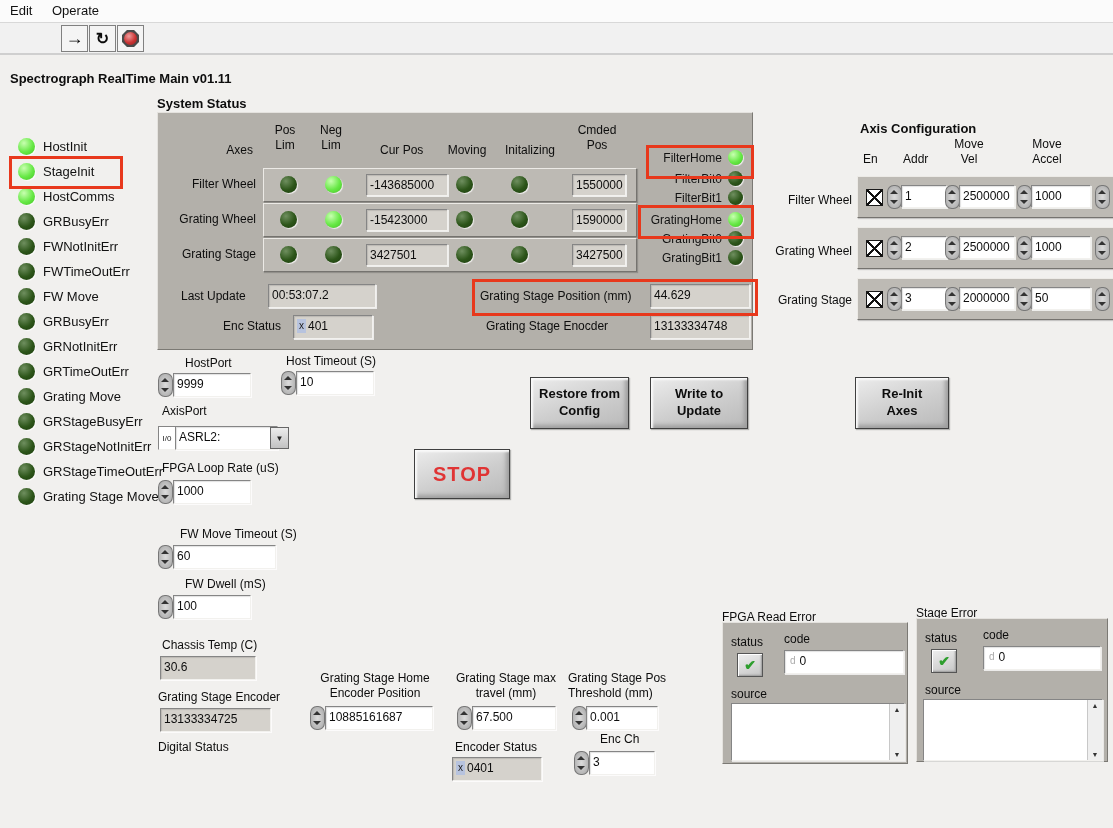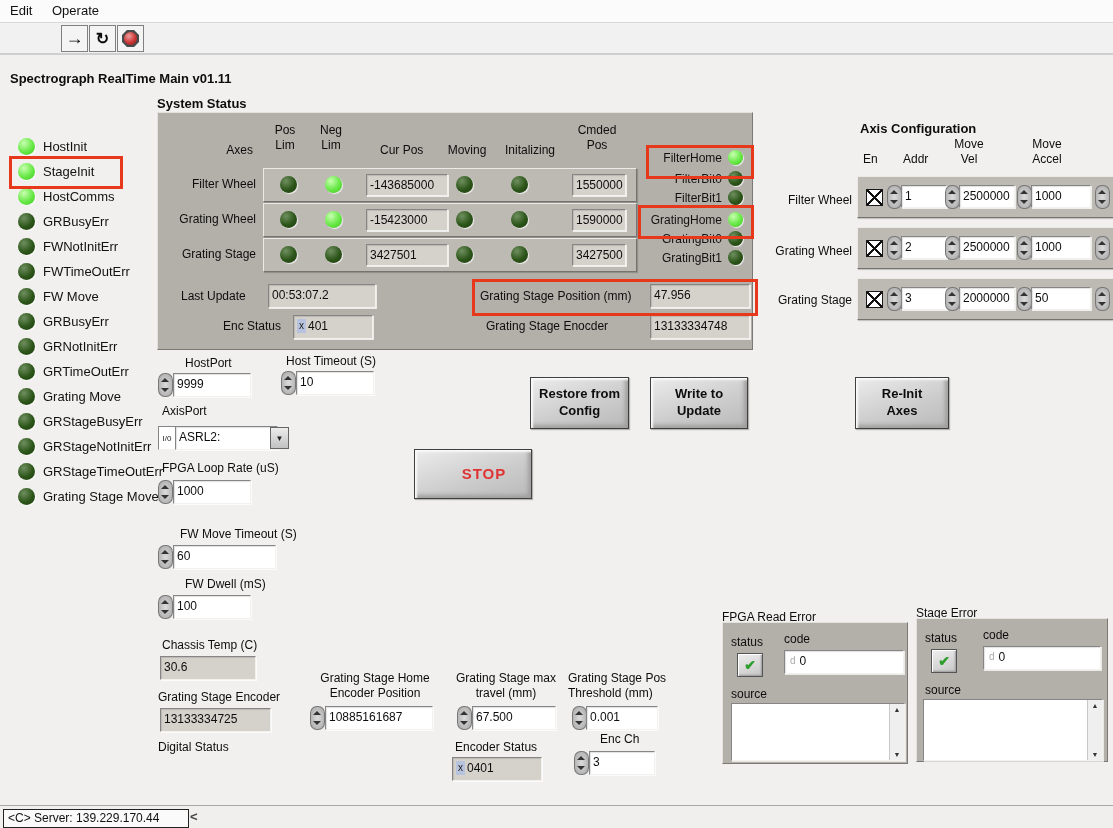--- a/index.html
+++ b/index.html
@@ -41,21 +41,21 @@
   .spin{position:absolute;width:13px;height:22px;background:radial-gradient(#dcdcdc,#a6a6a6);
         border:1px solid #777;border-radius:45%/30%;}
   .spin::before{content:"";position:absolute;left:2px;top:4px;border-left:4px solid transparent;border-right:4px solid transparent;border-bottom:4px solid #333;}
   .spin::after{content:"";position:absolute;left:2px;bottom:4px;border-left:4px solid transparent;border-right:4px solid transparent;border-top:4px solid #333;}
   .radix{display:inline-block;background:#b7c3de;color:#222;font-size:10px;padding:0 2px;margin-right:2px;line-height:14px;vertical-align:1px;}
   .radix.faint{background:transparent;color:#aaa;}
   .btn3d{position:absolute;border:1px solid #3f3f3f;color:#0d0d0d;font-weight:bold;font-size:13px;
          background:linear-gradient(160deg,#ececec 0%,#cdcdcd 55%,#b9b9b9 100%);
          box-shadow:inset 2px 2px 2px #fafafa, inset -3px -3px 4px #9e9e9e, 1px 1px 1px rgba(0,0,0,.25);
          display:flex;align-items:center;justify-content:center;text-align:center;line-height:1.3;}
-  .stopbtn{color:#e03434;font-size:15px;letter-spacing:1px;padding-left:22px;}
+  .stopbtn{color:#e03434;font-size:20px;letter-spacing:1px;}
   .chk{position:absolute;width:15px;height:15px;background:#fff;border:1px solid #1a1a1a;}
   .chk.checked{background:
       linear-gradient(to top right,transparent 44%,#111 46%,#111 54%,transparent 56%),
       linear-gradient(to bottom right,transparent 44%,#111 46%,#111 54%,transparent 56%),#fff;}
   .chkbtn{position:absolute;width:24px;height:22px;border:1px solid #555;
           background:linear-gradient(160deg,#efefef,#c6c6c6);box-shadow:inset 1px 1px 0 #fff, inset -1px -1px 2px #999;
           display:flex;align-items:center;justify-content:center;}
   .chkbtn::before{content:"\2714";color:#2e9e2e;font-size:14px;font-weight:bold;}
   .srcbox{position:absolute;background:#fff;border:1px solid;border-color:#858585 #f2f1ee #f2f1ee #858585;
           box-shadow:1px 1px 0 rgba(255,255,255,.7);font-size:12px;padding:2px 3px;overflow:hidden;}
@@ -224,21 +224,21 @@
     <div class="homerow" style="top:137px">
         <span>GratingBit1</span>
         <span class="led"></span>
       </div>
 
     <div class="lbl" style="left:23px;top:176px">Last Update</div>
     <div class="box disp" style="left:110px;top:171px;width:100px;height:22px">00:53:07.2</div>
     <div class="lbl" style="left:65px;top:206px">Enc Status</div>
     <div class="box disp" style="left:135px;top:202px;width:72px;height:22px"><span class="radix">x</span><span>401</span></div>
     <div class="lbl" style="left:322px;top:176px">Grating Stage Position (mm)</div>
-    <div class="box disp" style="left:492px;top:171px;width:92px;height:22px">47.956</div>
+    <div class="box disp" style="left:492px;top:171px;width:92px;height:22px">44.629</div>
     <div class="lbl" style="left:328px;top:206px">Grating Stage Enocder</div>
     <div class="box disp" style="left:492px;top:202px;width:92px;height:22px">13133334748</div>
   </div>
 
   <div class="hl" style="left:9px;top:156px;width:108px;height:27px"></div>
   <div class="hl" style="left:646px;top:145px;width:102px;height:28px"></div>
   <div class="hl" style="left:638px;top:205px;width:110px;height:28px"></div>
   <div class="hl" style="left:472px;top:279px;width:280px;height:31px"></div>
 
   <div class="lbl" style="left:185px;top:356px">HostPort</div>
@@ -372,18 +372,14 @@
     <span class="chk checked" style="left:8px;top:12px"></span>
     <div class="spin" style="left:29px;top:8px"></div>
     <div class="box inp" style="left:43px;top:8px;width:38px;height:21px">3</div>
     <div class="spin" style="left:87px;top:8px"></div>
     <div class="box inp" style="left:101px;top:8px;width:48px;height:21px">2000000</div>
     <div class="spin" style="left:159px;top:8px"></div>
     <div class="box inp" style="left:173px;top:8px;width:52px;height:21px">50</div>
     <div class="spin" style="left:237px;top:8px"></div>
   </div>
 
-  <div class="statusbar">
-    <div class="serverbox">&lt;C&gt; Server: 139.229.170.44</div>
-    <span class="scroll-left">&lt;</span>
-  </div>
 
 </div>
 
 </body></html>

